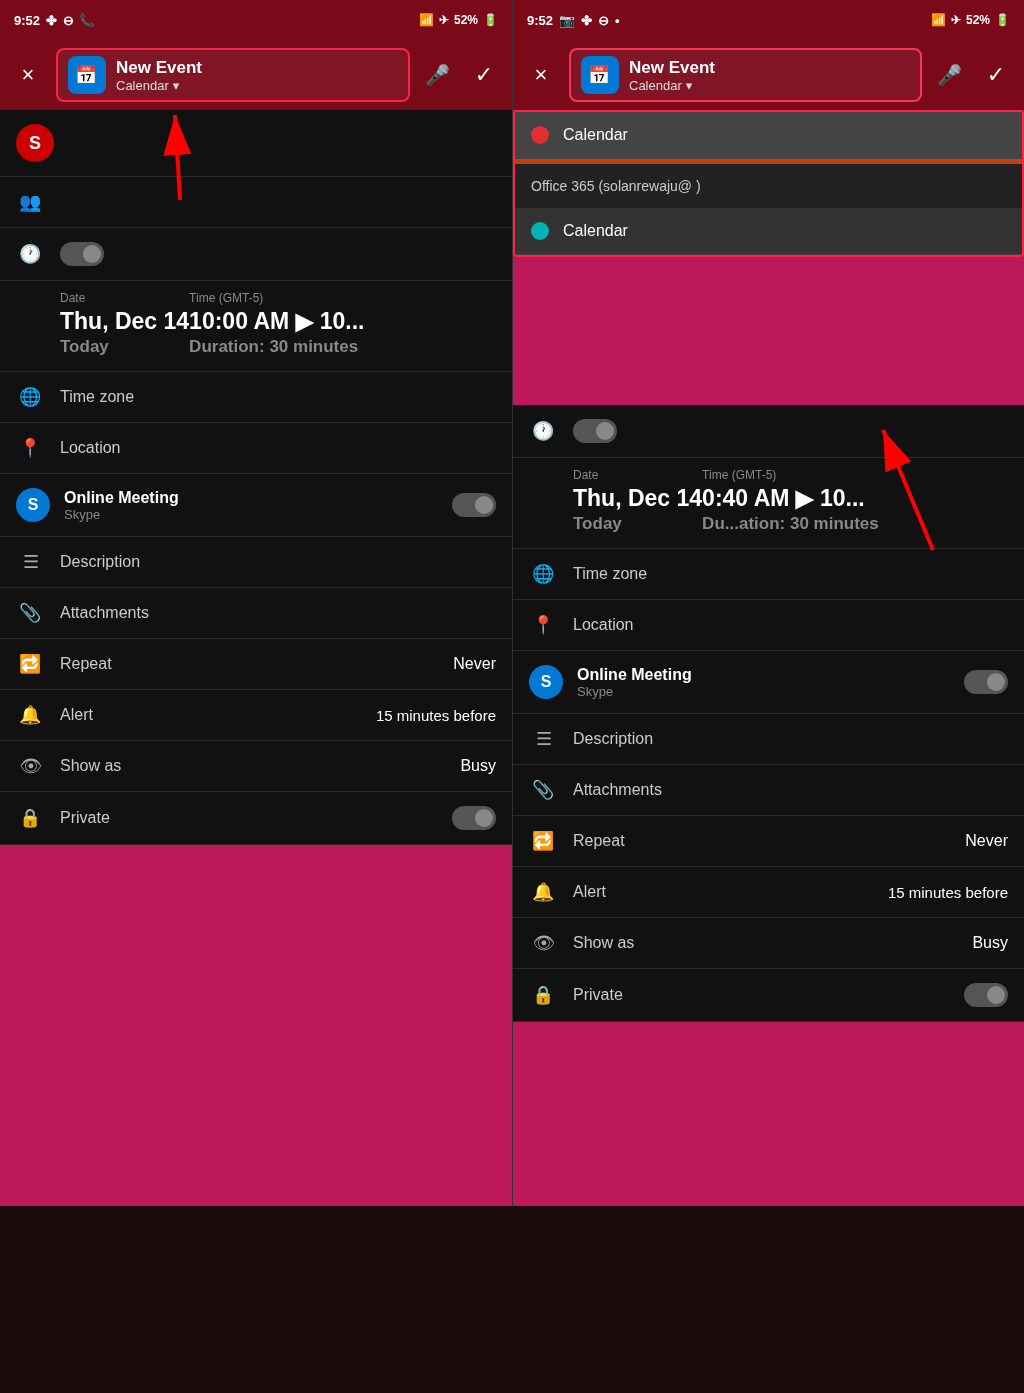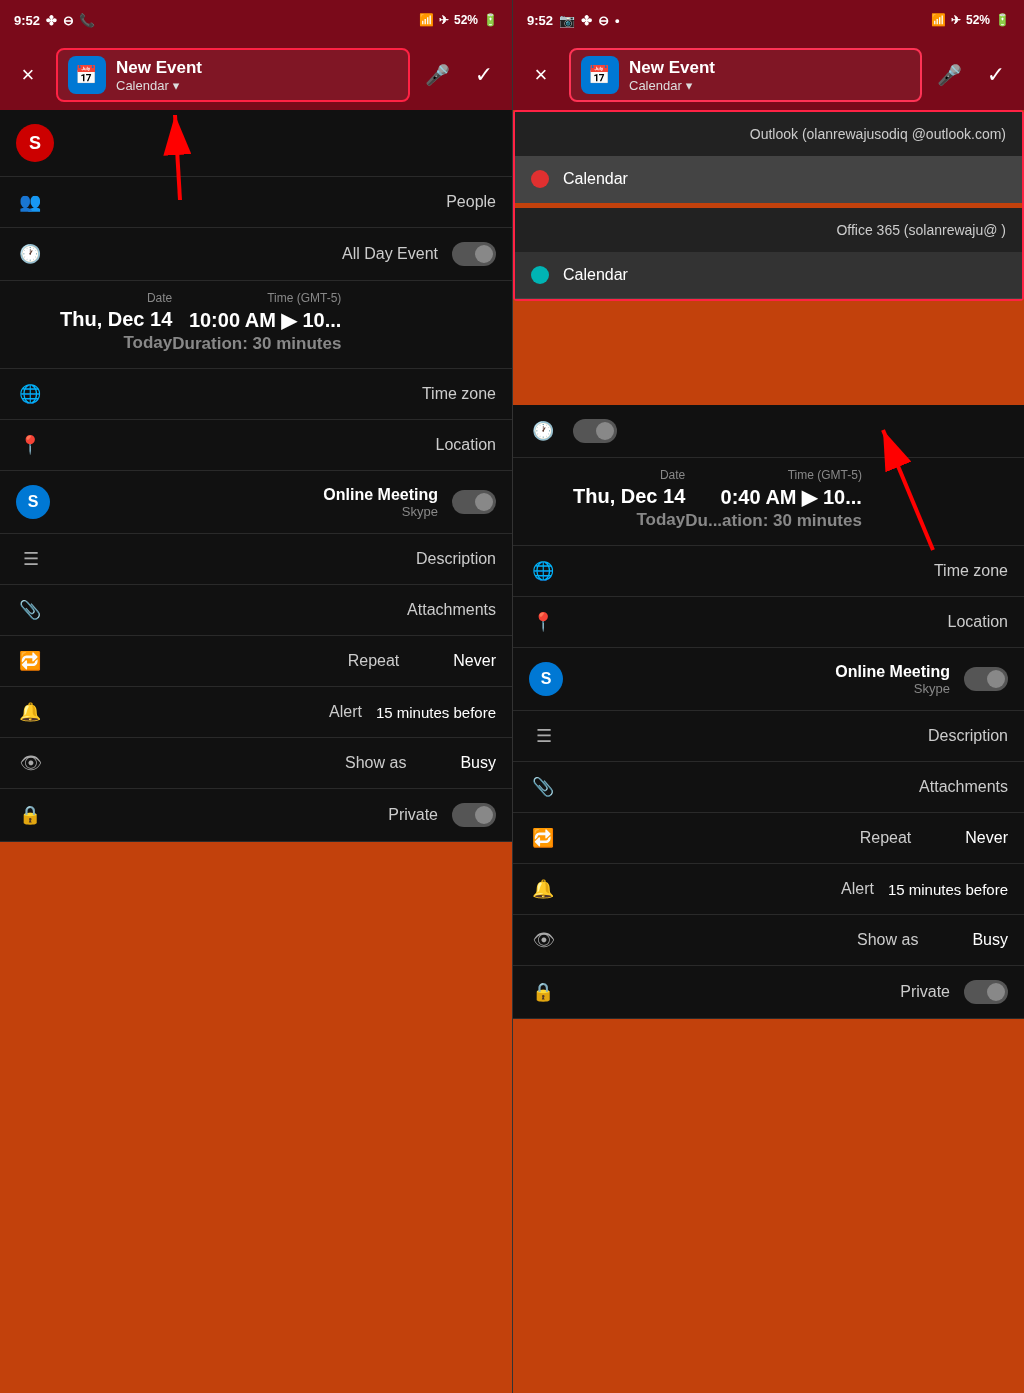--- a/index.html
+++ b/index.html
@@ -6,25 +6,24 @@
     body {
       width: 1024px;
       height: 1393px;
       background: #1a0a0a;
       font-family: 'Segoe UI', Arial, sans-serif;
       display: flex;
       overflow: hidden;
     }
     .panel {
       width: 512px;
-      height: 1393px;
-      background: #c2410c;
+      height: 1206px;
+      background: #be185d;
       position: relative;
       overflow: hidden;
-      text-align: right;
     }
     .panel + .panel {
       border-left: 1px solid #333;
     }
 
     
     .status-bar {
       height: 40px;
       background: #7a0a1a;
       display: flex;
@@ -151,21 +150,21 @@
     }
 
     
     .datetime-block {
       padding: 10px 16px 14px 60px;
       border-bottom: 1px solid #2a2a2a;
     }
     .datetime-row { display: flex; }
     .dt-col { display: flex; flex-direction: column; }
     .dt-label { color: #888; font-size: 12px; margin-bottom: 3px; }
-    .dt-value { color: white; font-size: 20px; font-weight: 600; }
+    .dt-value { color: white; font-size: 23px; font-weight: 600; }
     .dt-sub { color: #888; font-size: 17px; margin-top: 2px; font-weight: bold; }
 
     
     .skype-s {
       width: 34px;
       height: 34px;
       background: #0078d4;
       border-radius: 50%;
       display: flex;
       align-items: center;
@@ -293,30 +292,24 @@
   <div class="content">
 
     <div class="row-item">
       <div class="skype-icon-circle">
         <span>S</span>
       </div>
     </div>
 
     <div class="row-item">
       <div class="row-icon">👥</div>
-      <div class="row-content">
-        <span class="row-label">People</span>
-      </div>
     </div>
 
     <div class="row-item">
       <div class="row-icon">🕐</div>
-      <div class="row-content">
-        <span class="row-label">All Day Event</span>
-      </div>
       <div class="toggle"></div>
     </div>
 
     <div class="datetime-block">
       <div class="datetime-row">
         <div class="dt-col">
           <span class="dt-label">Date</span>
           <span class="dt-value">Thu, Dec 14</span>
           <span class="dt-sub">Today</span>
         </div>
@@ -429,21 +422,20 @@
           <span>Calendar</span>
           <span>▾</span>
         </span>
       </div>
     </div>
     <div class="mic-btn">🎤</div>
     <div class="check-btn">✓</div>
   </div>
 
   <div class="dropdown-overlay" style="border: 2px solid #ff2244;">
-    <div class="dropdown-header">Outlook (olanrewajusodiq @outlook.com)</div>
     <div class="dropdown-item selected">
       <div class="dot dot-red"></div>
       <span class="dropdown-item-label">Calendar</span>
     </div>
     <div class="dropdown-section-header">Office 365 (solanrewaju@              )</div>
     <div class="dropdown-item">
       <div class="dot dot-teal"></div>
       <span class="dropdown-item-label">Calendar</span>
     </div>
   </div>

